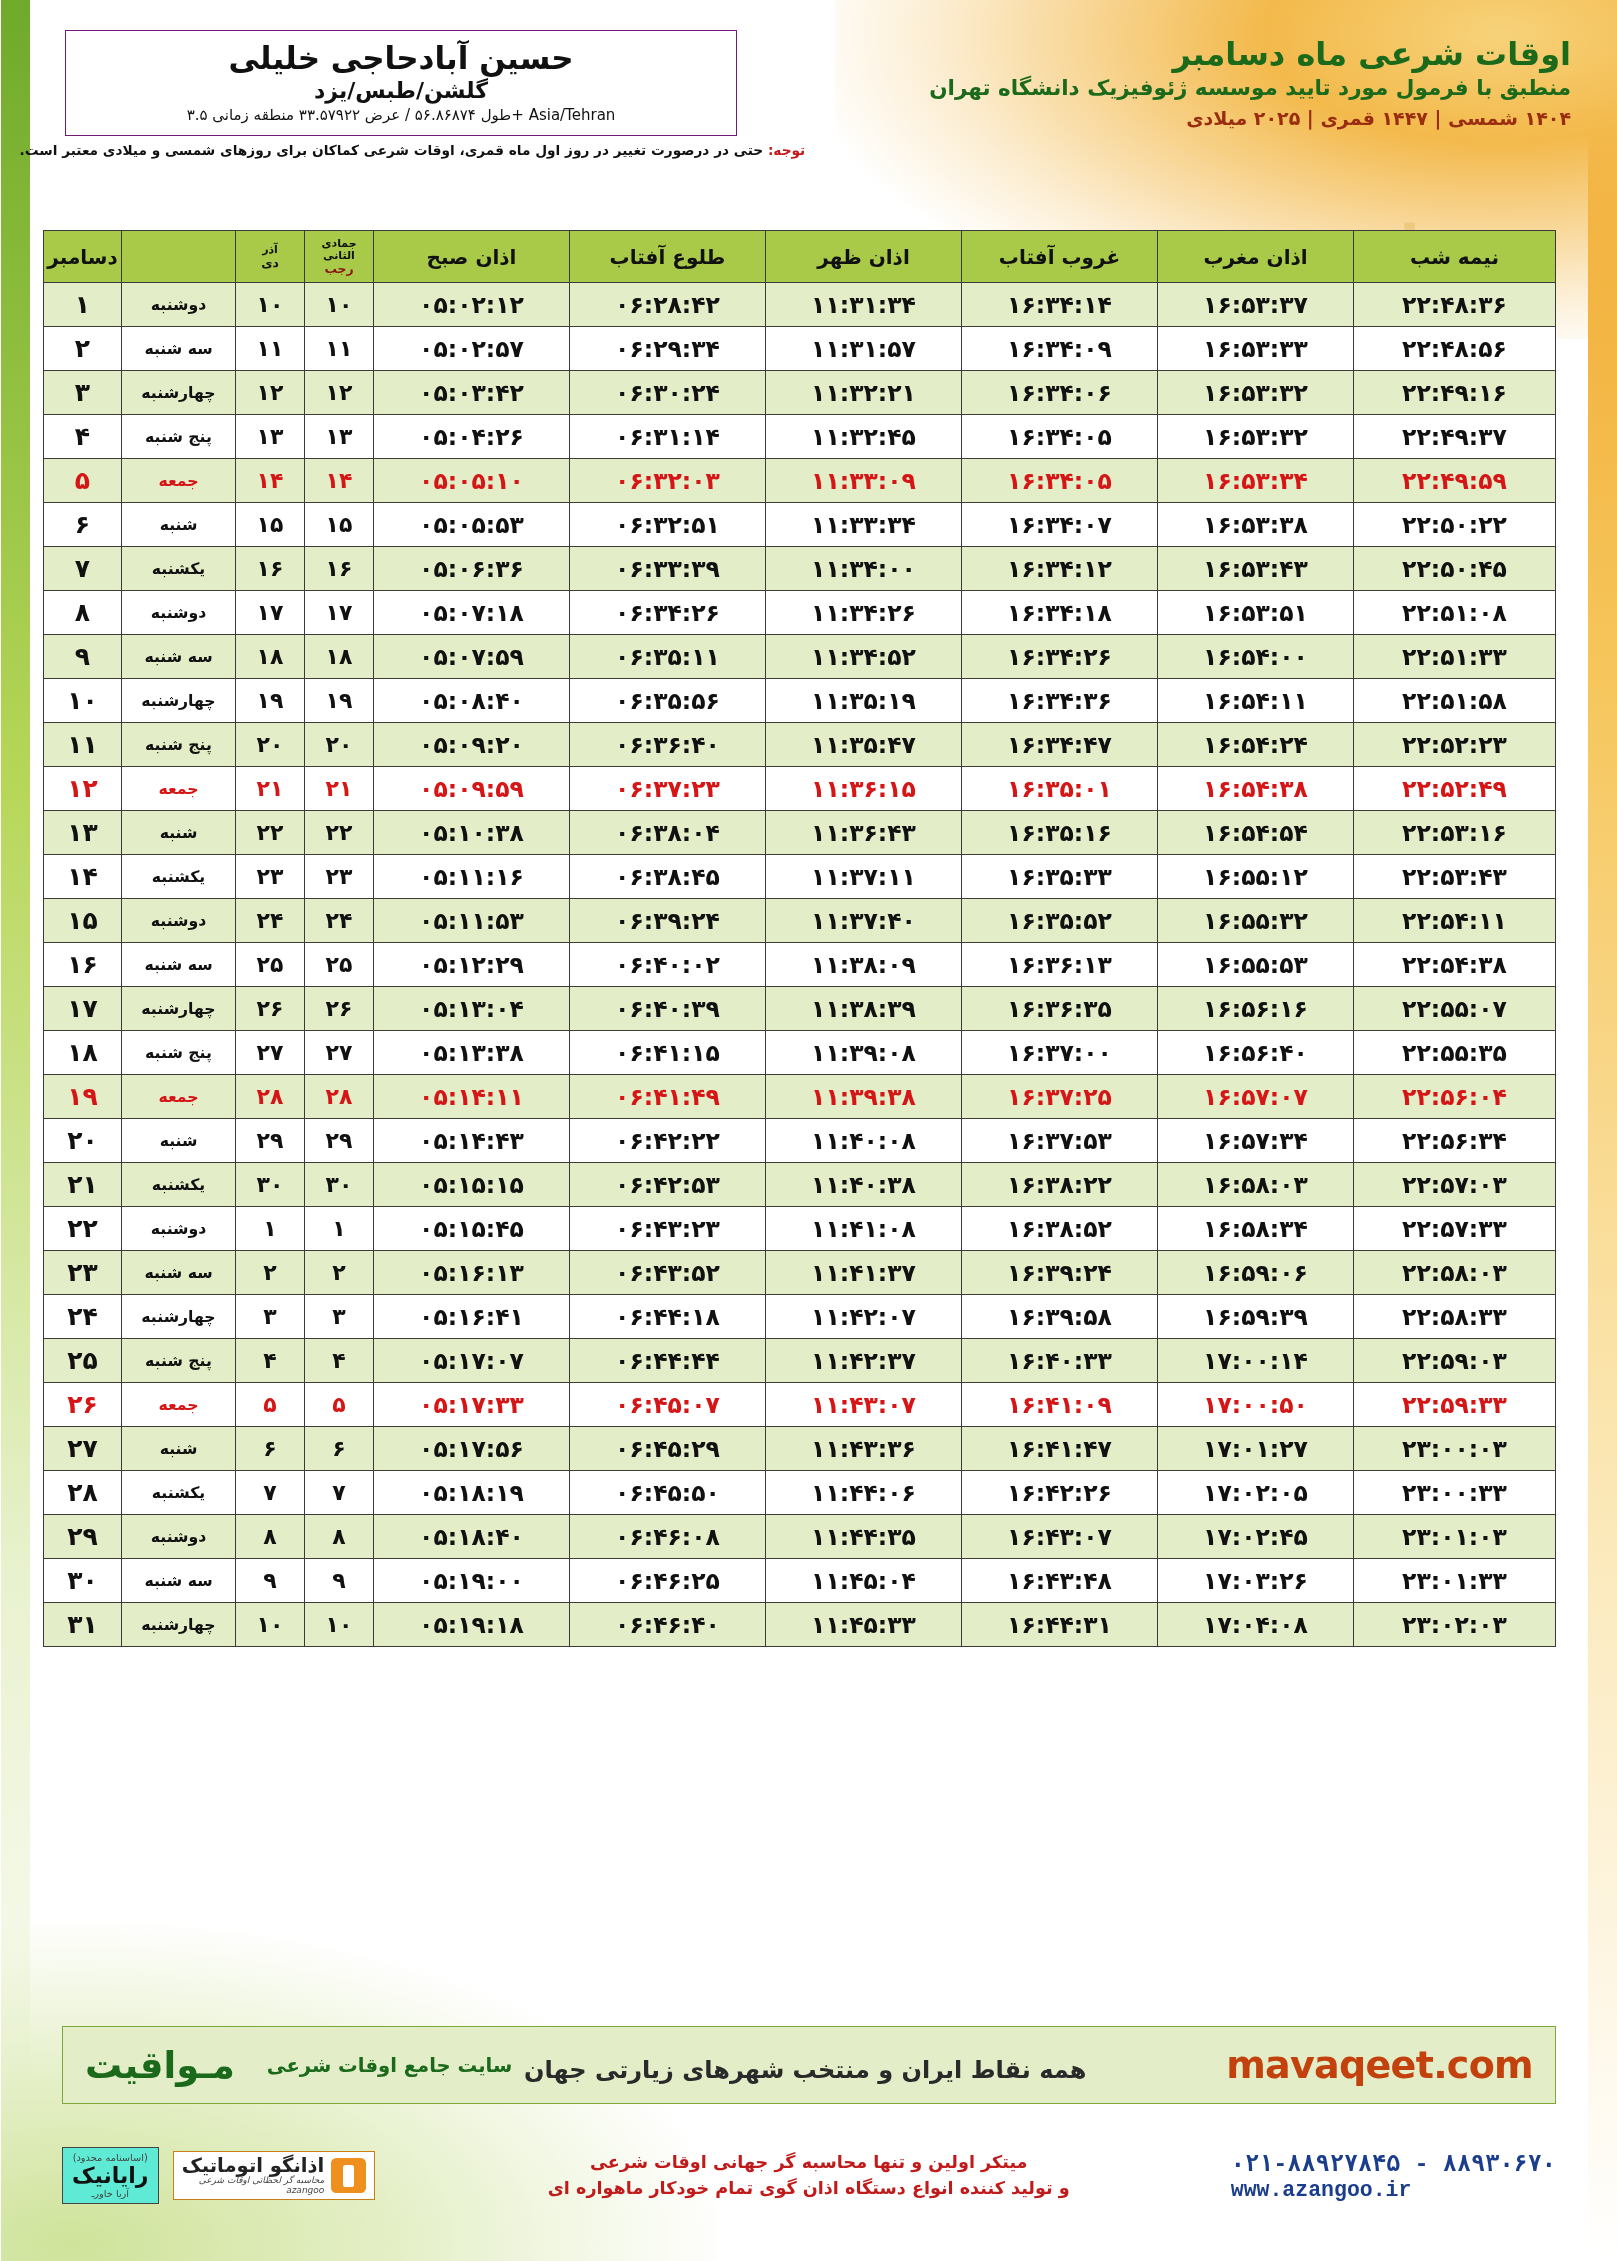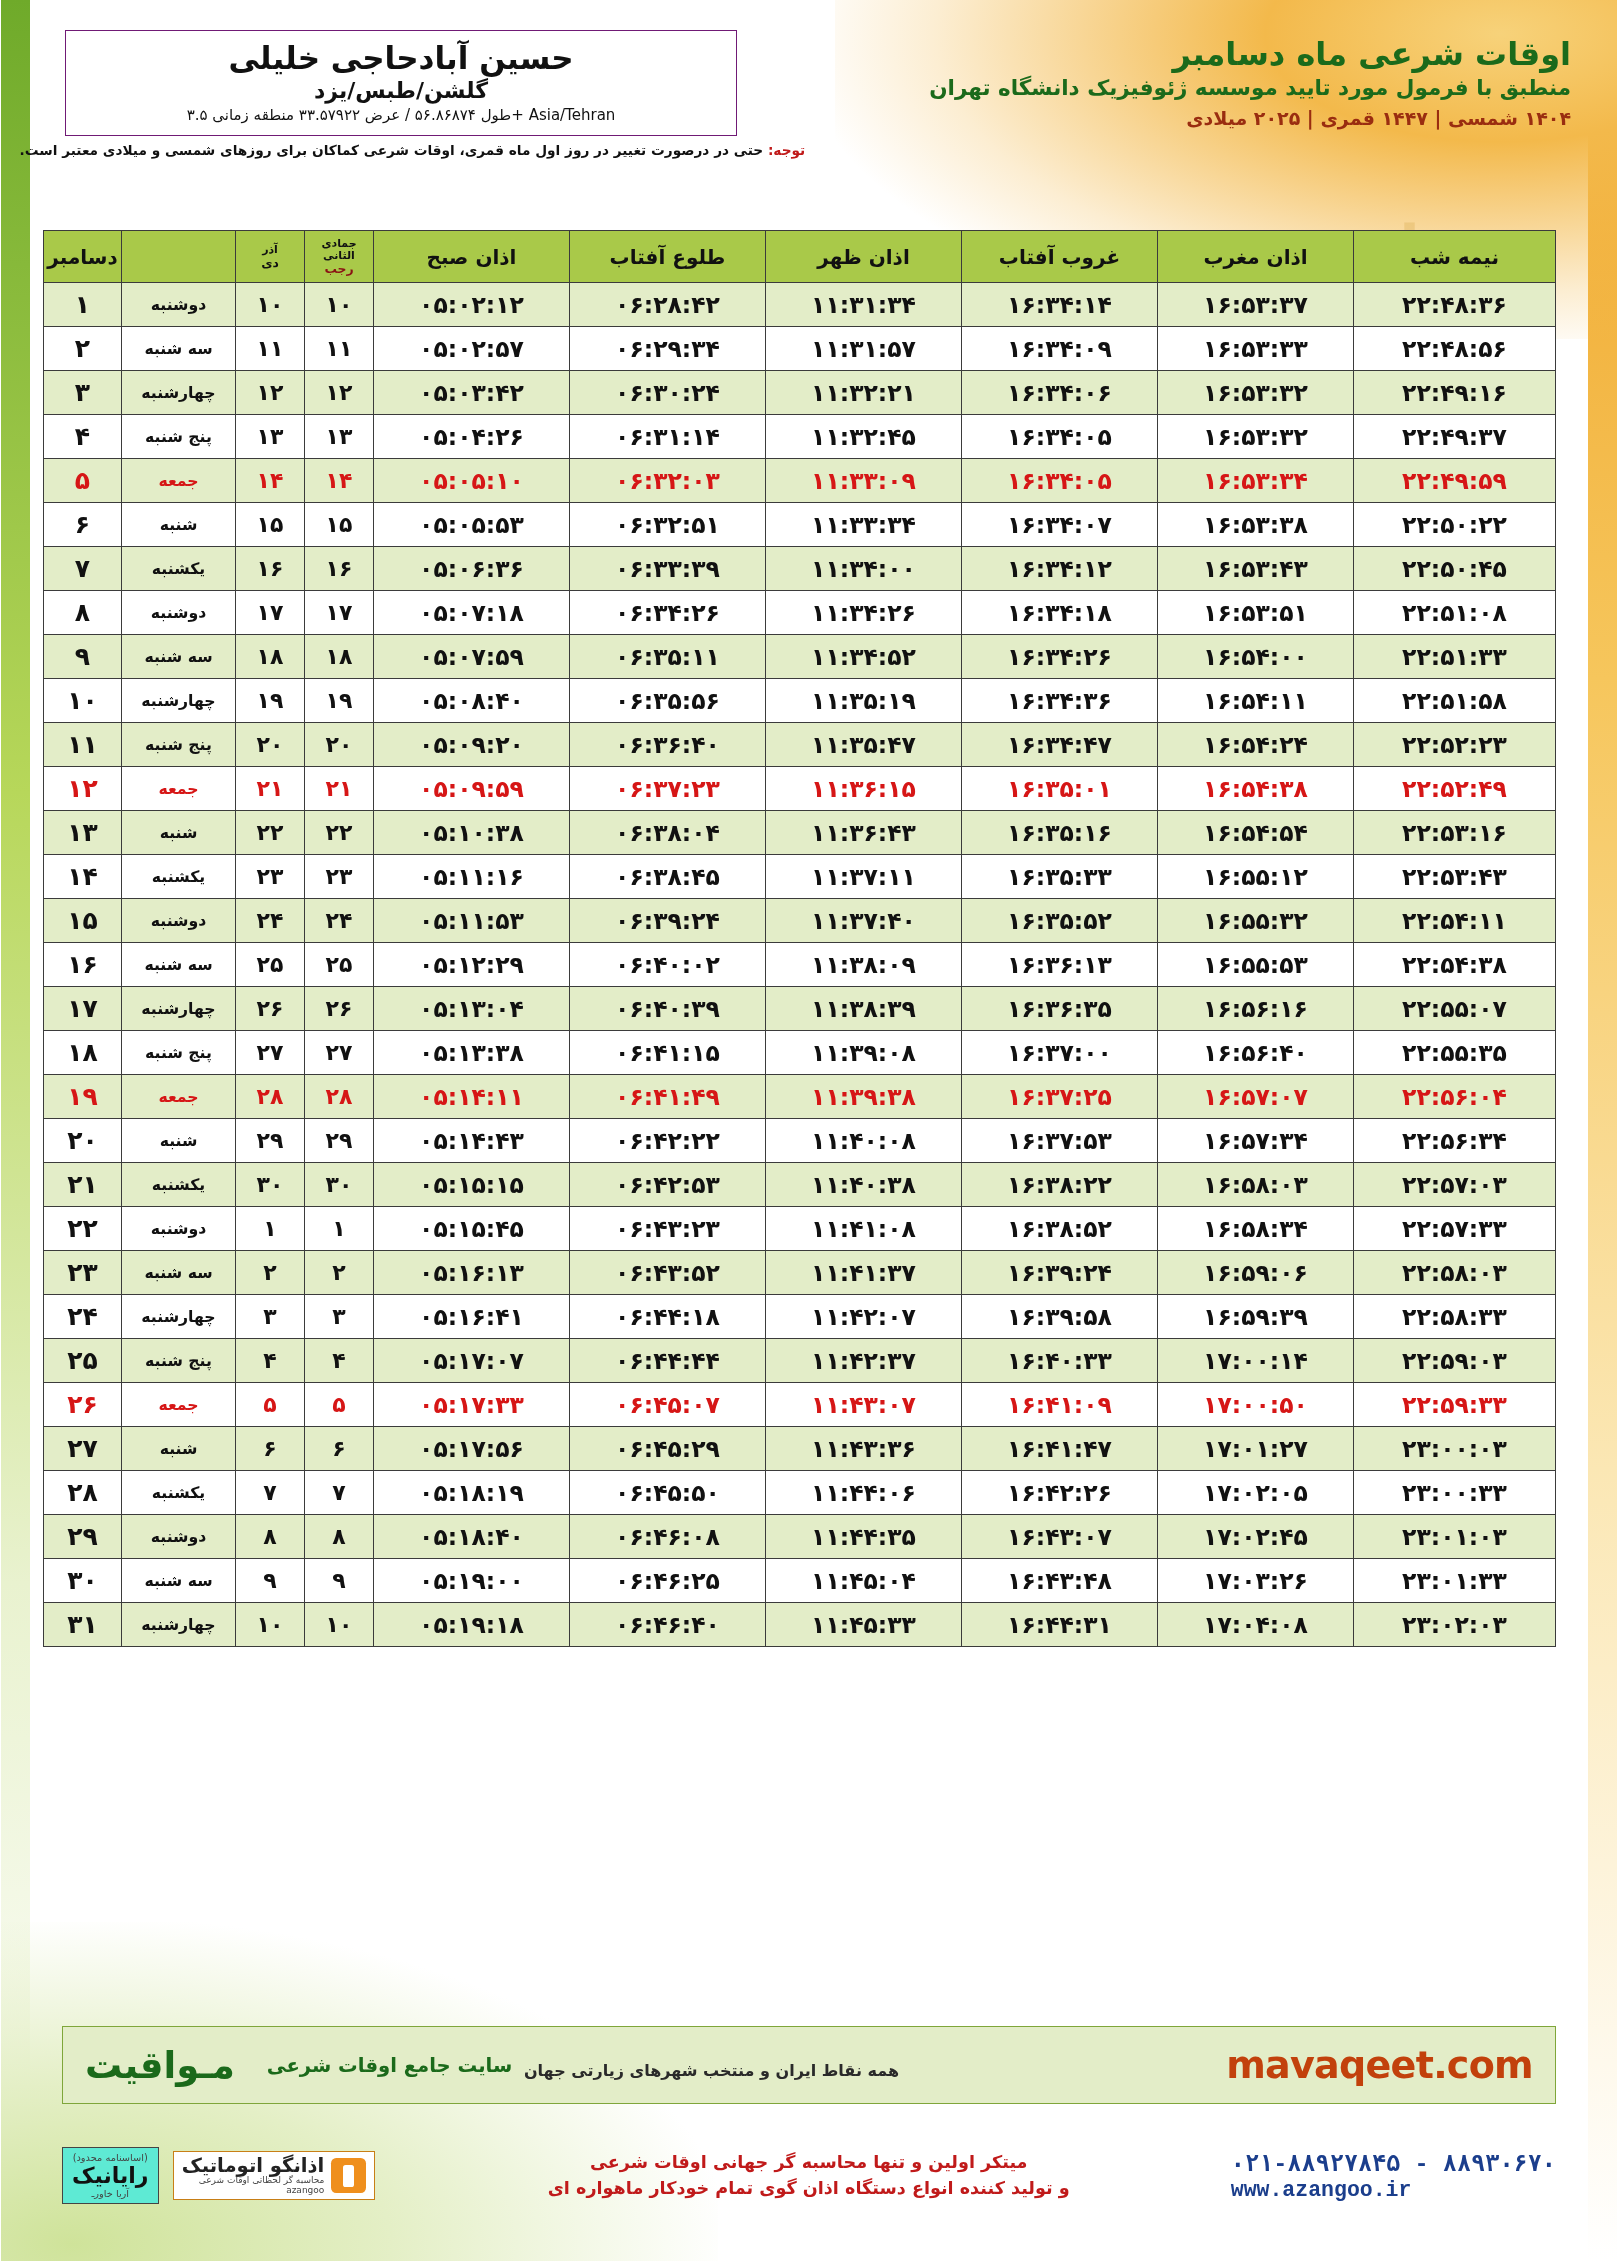--- a/index.html
+++ b/index.html
@@ -100,21 +100,21 @@
   col.c-day{width:78px;}
   
   .footer-band{
     position:absolute;left:62px;right:62px;top:2026px;height:78px;
     background:#e3edc8;border:1.3px solid #7fa63a;display:flex;align-items:center;
     justify-content:space-between;padding:0 22px;box-sizing:border-box;
   }
   .brand-right{display:flex;align-items:center;gap:11.7px;direction:rtl;}
   .brand-name{font-size:37px;font-weight:bold;color:#1b6a1b;}
   .brand-tag{font-size:19.6px;font-weight:bold;color:#1b6a1b;margin-left:20px;}
-  .brand-desc{font-size:16px;font-weight:bold;color:#2a2a2a;margin-top:10px;}
+  .brand-desc{font-size:24px;font-weight:bold;color:#2a2a2a;margin-top:10px;}
   .site-url{
     font-size:38px;font-weight:bold;color:#c2410c;direction:ltr;letter-spacing:-0.7px;
   }
   .footer-bottom{
     position:absolute;left:62px;right:62px;top:2120px;height:111px;
     display:flex;align-items:center;justify-content:space-between;
   }
   .fb-left{direction:ltr;text-align:left;font-family:Liberation Mono, monospace;}
   .phone{font-size:23.5px;font-weight:bold;color:#1b3e8c;}
   .web{font-size:21.5px;font-weight:bold;color:#1b3e8c;}
@@ -129,21 +129,21 @@
     padding:3.9px 7.8px;background:#fff;
   }
   .logo-azangoo .sq{
     width:35px;height:35px;background:#ef8f1d;border-radius:5.2px;position:relative;
   }
   .logo-azangoo .sq:after{
     content:"";position:absolute;left:11.7px;top:6.5px;width:11.7px;height:22px;
     background:#fff;border-radius:2.6px;
   }
   .logo-txt-main{font-size:19.6px;font-weight:bold;color:#222;line-height:1;}
-  .logo-txt-sub{font-size:9px;color:#444;}
+  .logo-txt-sub{font-size:9px;color:#444;font-style:italic;}
   .logo-rayaneek .nm{font-size:22px;font-weight:bold;color:#111;}
   .logo-rayaneek .sb{font-size:9.8px;color:#444;}
 </style>
 </head>
 <body>
 
 <div class="bg-left-band"></div>
 <div class="bg-right-band"></div>
 <div class="bg-top-right"></div>
 <div class="bg-bottom-left"></div>

